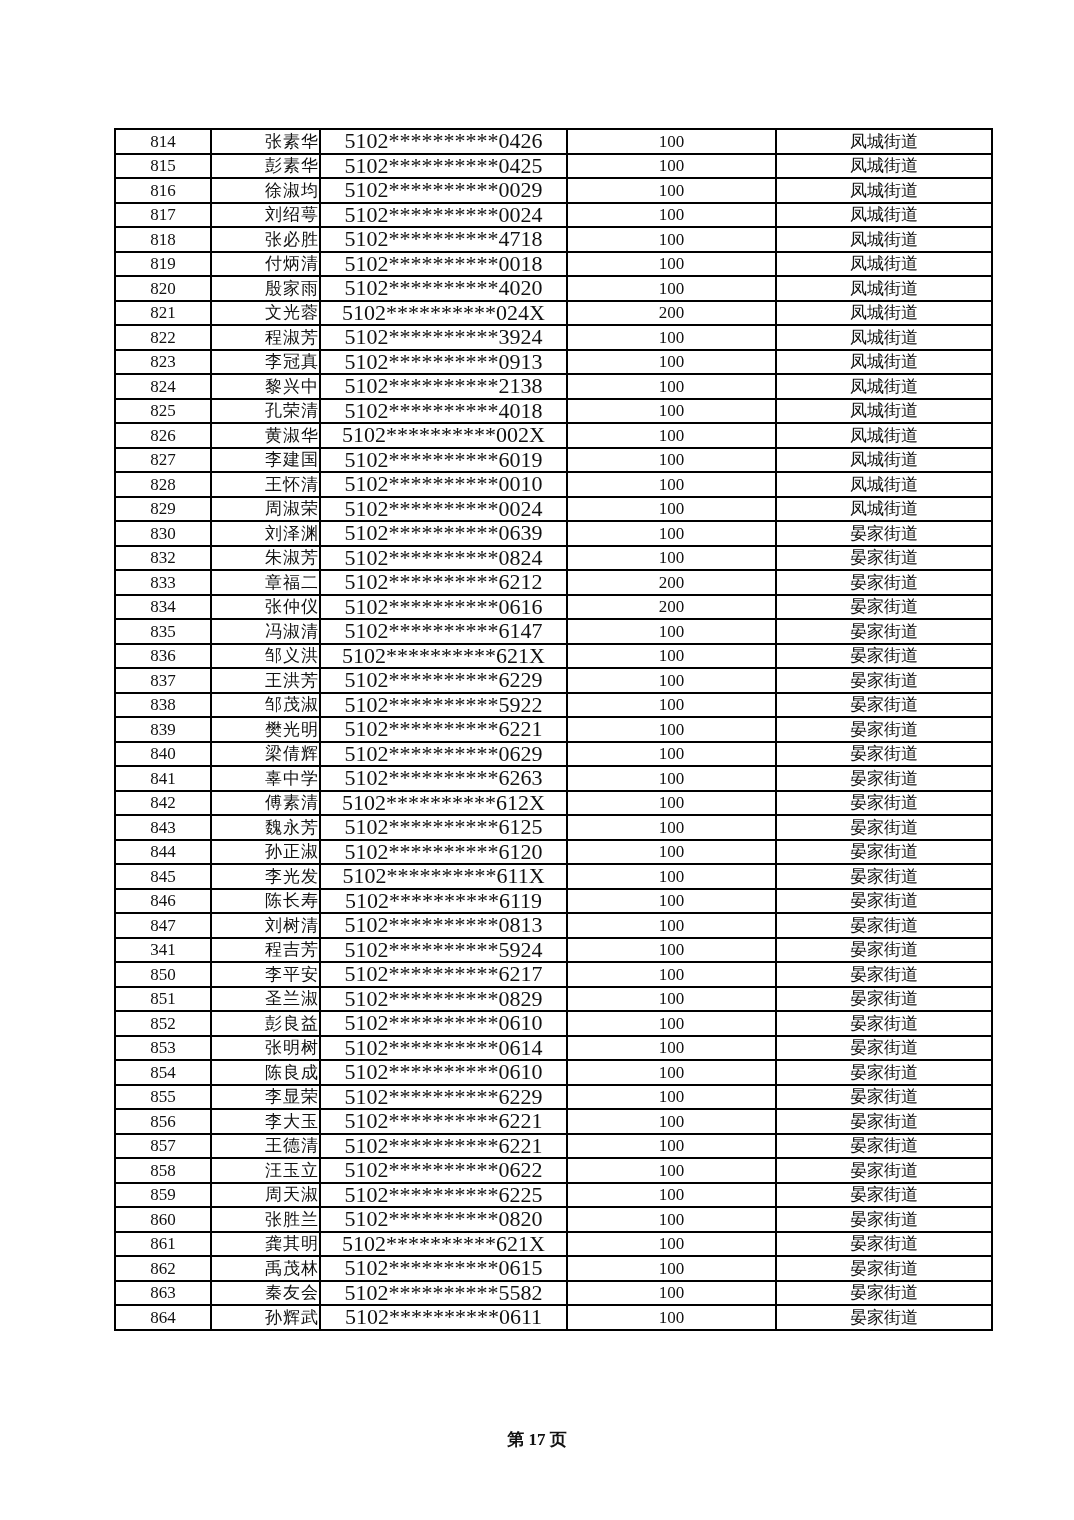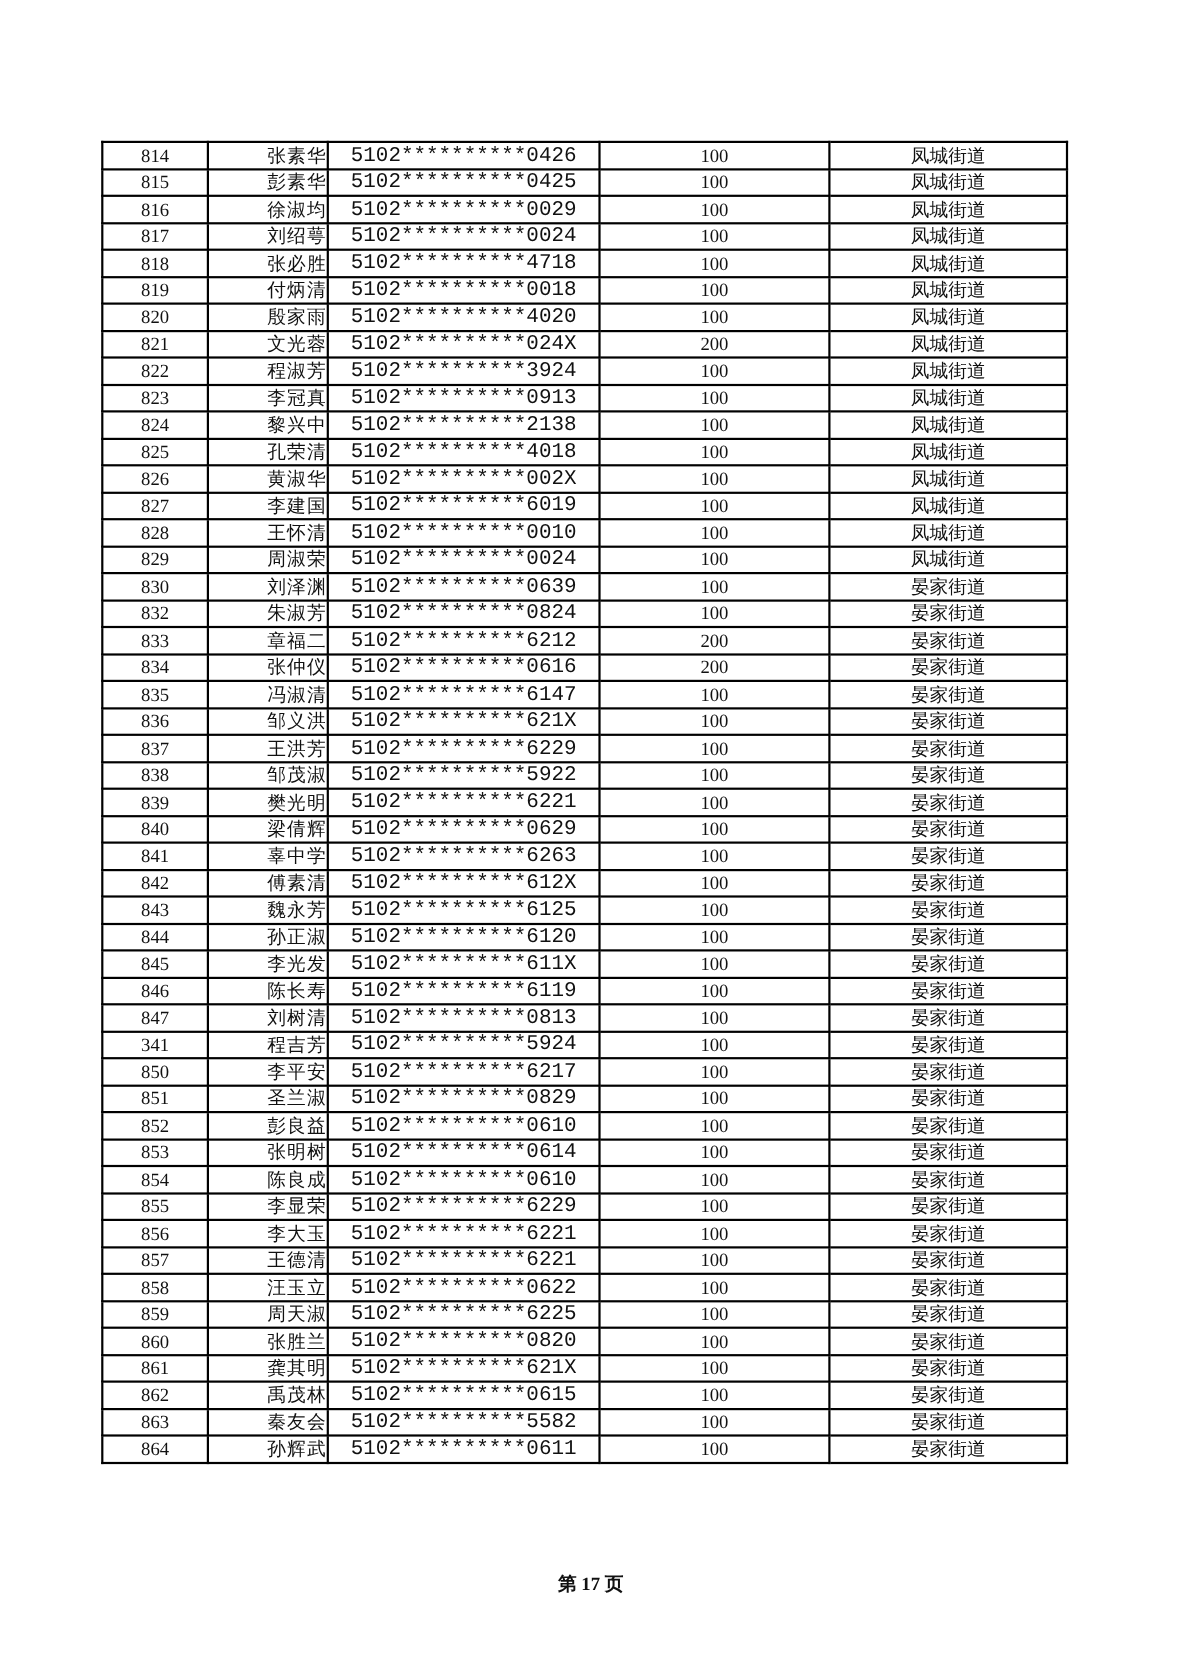--- a/index.html
+++ b/index.html
@@ -11,21 +11,21 @@
     position: relative;
     width: 1074px;
     height: 1520px;
     background: #ffffff;
     font-family: "Liberation Serif", "DejaVu Serif", serif;
     color: #111111;
     overflow: hidden;
   }
   table.roster {
     position: absolute;
-    left: 92px;
+    left: 114px;
     top: 128px;
     width: 877px;
     border-collapse: collapse;
     table-layout: fixed;
     border: 2px solid #000000;
   }
   table.roster td {
     border: 2px solid #000000;
     height: 22.5px;
     padding: 0;
@@ -35,22 +35,21 @@
     line-height: 1;
     white-space: nowrap;
     overflow: hidden;
     color: #111111;
   }
   table.roster td.cell-name {
     letter-spacing: 1px;
     text-align: right;
   }
   table.roster td.cell-id {
-    font-size: 19px;
-    font-family: Liberation Mono, monospace;
+    font-size: 22px;
   }
   .page-footer {
     position: absolute;
     left: 0;
     top: 1428px;
     width: 100%;
     text-align: center;
     font-size: 17px;
     color: #111111;
     font-weight: bold;

